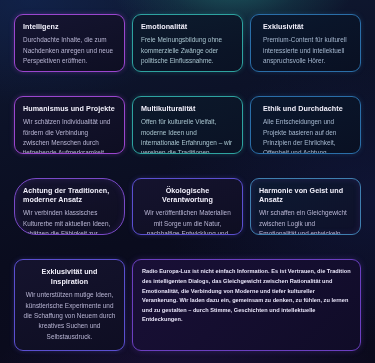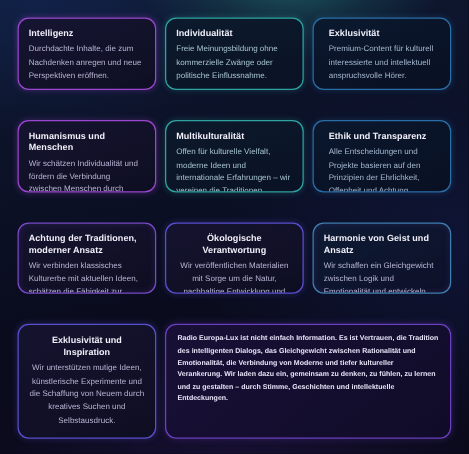--- a/index.html
+++ b/index.html
@@ -49,21 +49,21 @@
     overflow: hidden;
   }
   .card.violet  { border-color: #9b46cf; box-shadow: 0 0 5px rgba(155,70,207,0.35); }
   .card.teal    { border-color: #2ea3a0; box-shadow: 0 0 5px rgba(46,163,160,0.30);
                   background: linear-gradient(160deg, rgba(12,26,44,0.92) 0%, rgba(10,18,36,0.95) 100%); }
   .card.blue    { border-color: #2a6ea8; box-shadow: 0 0 5px rgba(42,110,168,0.28);
                   background: linear-gradient(160deg, rgba(10,24,46,0.92) 0%, rgba(9,16,34,0.95) 100%); padding-left: 12px; }
   .card.indigo  { border-color: #5b4fd0; box-shadow: 0 0 5px rgba(91,79,208,0.30); text-align: center; }
   .card.grad-tv { border-color: #3f7fb0;
                   background: linear-gradient(150deg, rgba(13,28,52,0.92) 0%, rgba(14,16,40,0.95) 100%); }
-  .card.grad-vt { border-color: #7a49c8; }
+  .card.grad-vt { border-color: #7a49c8; border-radius: 22px; }
 
   .card h3 {
     font-size: 7.2px;
     line-height: 1.30;
     font-weight: bold;
     color: #f2f0fb;
     letter-spacing: 0.05px;
     margin-bottom: 4px;
   }
   .card p {
@@ -98,41 +98,41 @@
 
 <div id="page">
   <div class="grid">
 
     <div class="card violet">
       <h3>Intelligenz</h3>
       <p>Durchdachte Inhalte, die zum Nachdenken anregen und neue Perspektiven eröffnen.</p>
     </div>
 
     <div class="card teal">
-      <h3>Individualität</h3>
+      <h3>Emotionalität</h3>
       <p>Freie Meinungsbildung ohne kommerzielle Zwänge oder politische Einflussnahme.</p>
     </div>
 
     <div class="card blue">
       <h3>Exklusivität</h3>
       <p>Premium-Content für kulturell interessierte und intellektuell anspruchsvolle Hörer.</p>
     </div>
 
     <div class="card violet">
-      <h3>Humanismus und Menschen</h3>
+      <h3>Humanismus und Projekte</h3>
       <p>Wir schätzen Individualität und fördern die Verbindung zwischen Menschen durch tiefgehende Aufmerksamkeit und Mitgefühl.</p>
     </div>
 
     <div class="card teal">
       <h3>Multikulturalität</h3>
       <p>Offen für kulturelle Vielfalt, moderne Ideen und internationale Erfahrungen – wir vereinen die Traditionen europäischer und globaler Gemeinschaften.</p>
     </div>
 
     <div class="card blue">
-      <h3>Ethik und Transparenz</h3>
+      <h3>Ethik und Durchdachte</h3>
       <p>Alle Entscheidungen und Projekte basieren auf den Prinzipien der Ehrlichkeit, Offenheit und Achtung gegenüber jedem Teilnehmer des Dialogs.</p>
     </div>
 
     <div class="card grad-vt">
       <h3>Achtung der Traditionen, moderner Ansatz</h3>
       <p>Wir verbinden klassisches Kulturerbe mit aktuellen Ideen, schätzen die Fähigkeit zur Veränderung und passen Wissen für die Gegenwart an.</p>
     </div>
 
     <div class="card indigo">
       <h3>Ökologische Verantwortung</h3>

